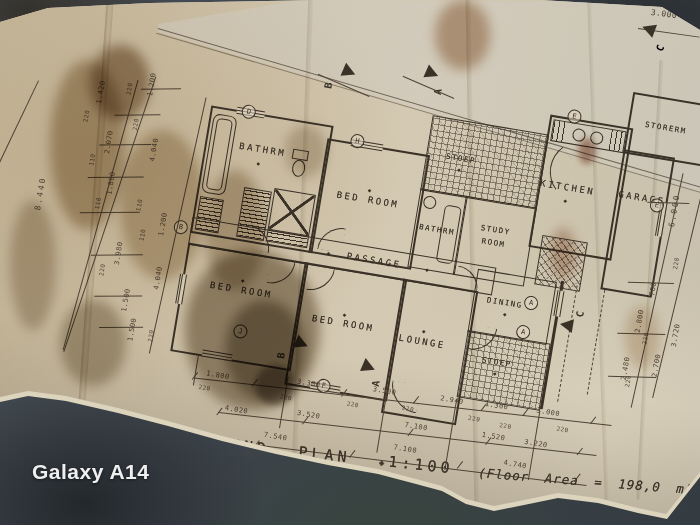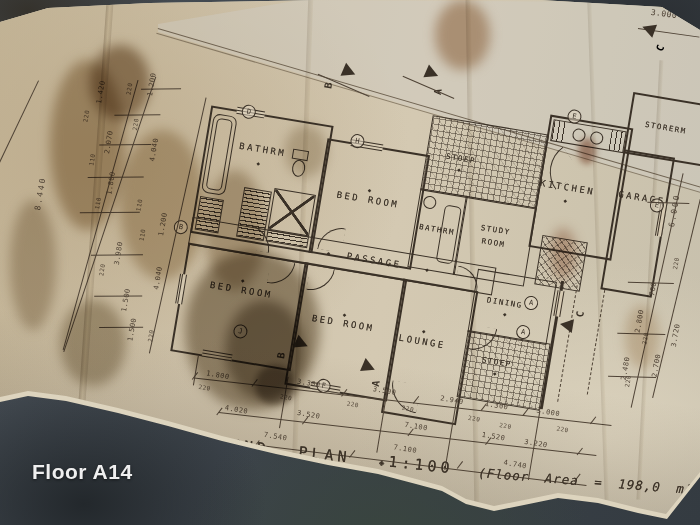--- a/index.html
+++ b/index.html
@@ -327,14 +327,14 @@
     <div class="stain" style="left:10px;top:200px;width:46px;height:130px;background:rgba(138,116,80,.4);"></div>
     <div class="stain" style="left:255px;top:365px;width:40px;height:40px;background:rgba(74,58,40,.5);filter:blur(3px);"></div>
     <div class="crease" style="left:92px;top:4px;width:7px;height:410px;background:linear-gradient(90deg,rgba(100,82,58,.28),rgba(235,228,210,.3),rgba(100,82,58,.18));transform:rotate(4deg);"></div>
     <div class="crease" style="left:300px;top:0;width:5px;height:470px;background:linear-gradient(90deg,rgba(100,82,58,.16),rgba(235,228,210,.25));transform:rotate(2deg);"></div>
     <div class="crease" style="left:470px;top:0;width:5px;height:510px;background:linear-gradient(90deg,rgba(100,82,58,.18),rgba(235,228,210,.22));transform:rotate(-1deg);"></div>
     <div class="crease" style="left:596px;top:0;width:4px;height:500px;background:linear-gradient(90deg,rgba(100,82,58,.15),rgba(235,228,210,.2));transform:rotate(-2deg);"></div>
     <div class="crease" style="left:648px;top:60px;width:4px;height:440px;background:linear-gradient(90deg,rgba(100,82,58,.18),rgba(235,228,210,.2));transform:rotate(3deg);"></div>
     <div class="shade-bottom"></div>
   </div>
 
-  <div class="watermark">Floor A14</div>
+  <div class="watermark">Galaxy A14</div>
 </div>
 
 </body></html>

